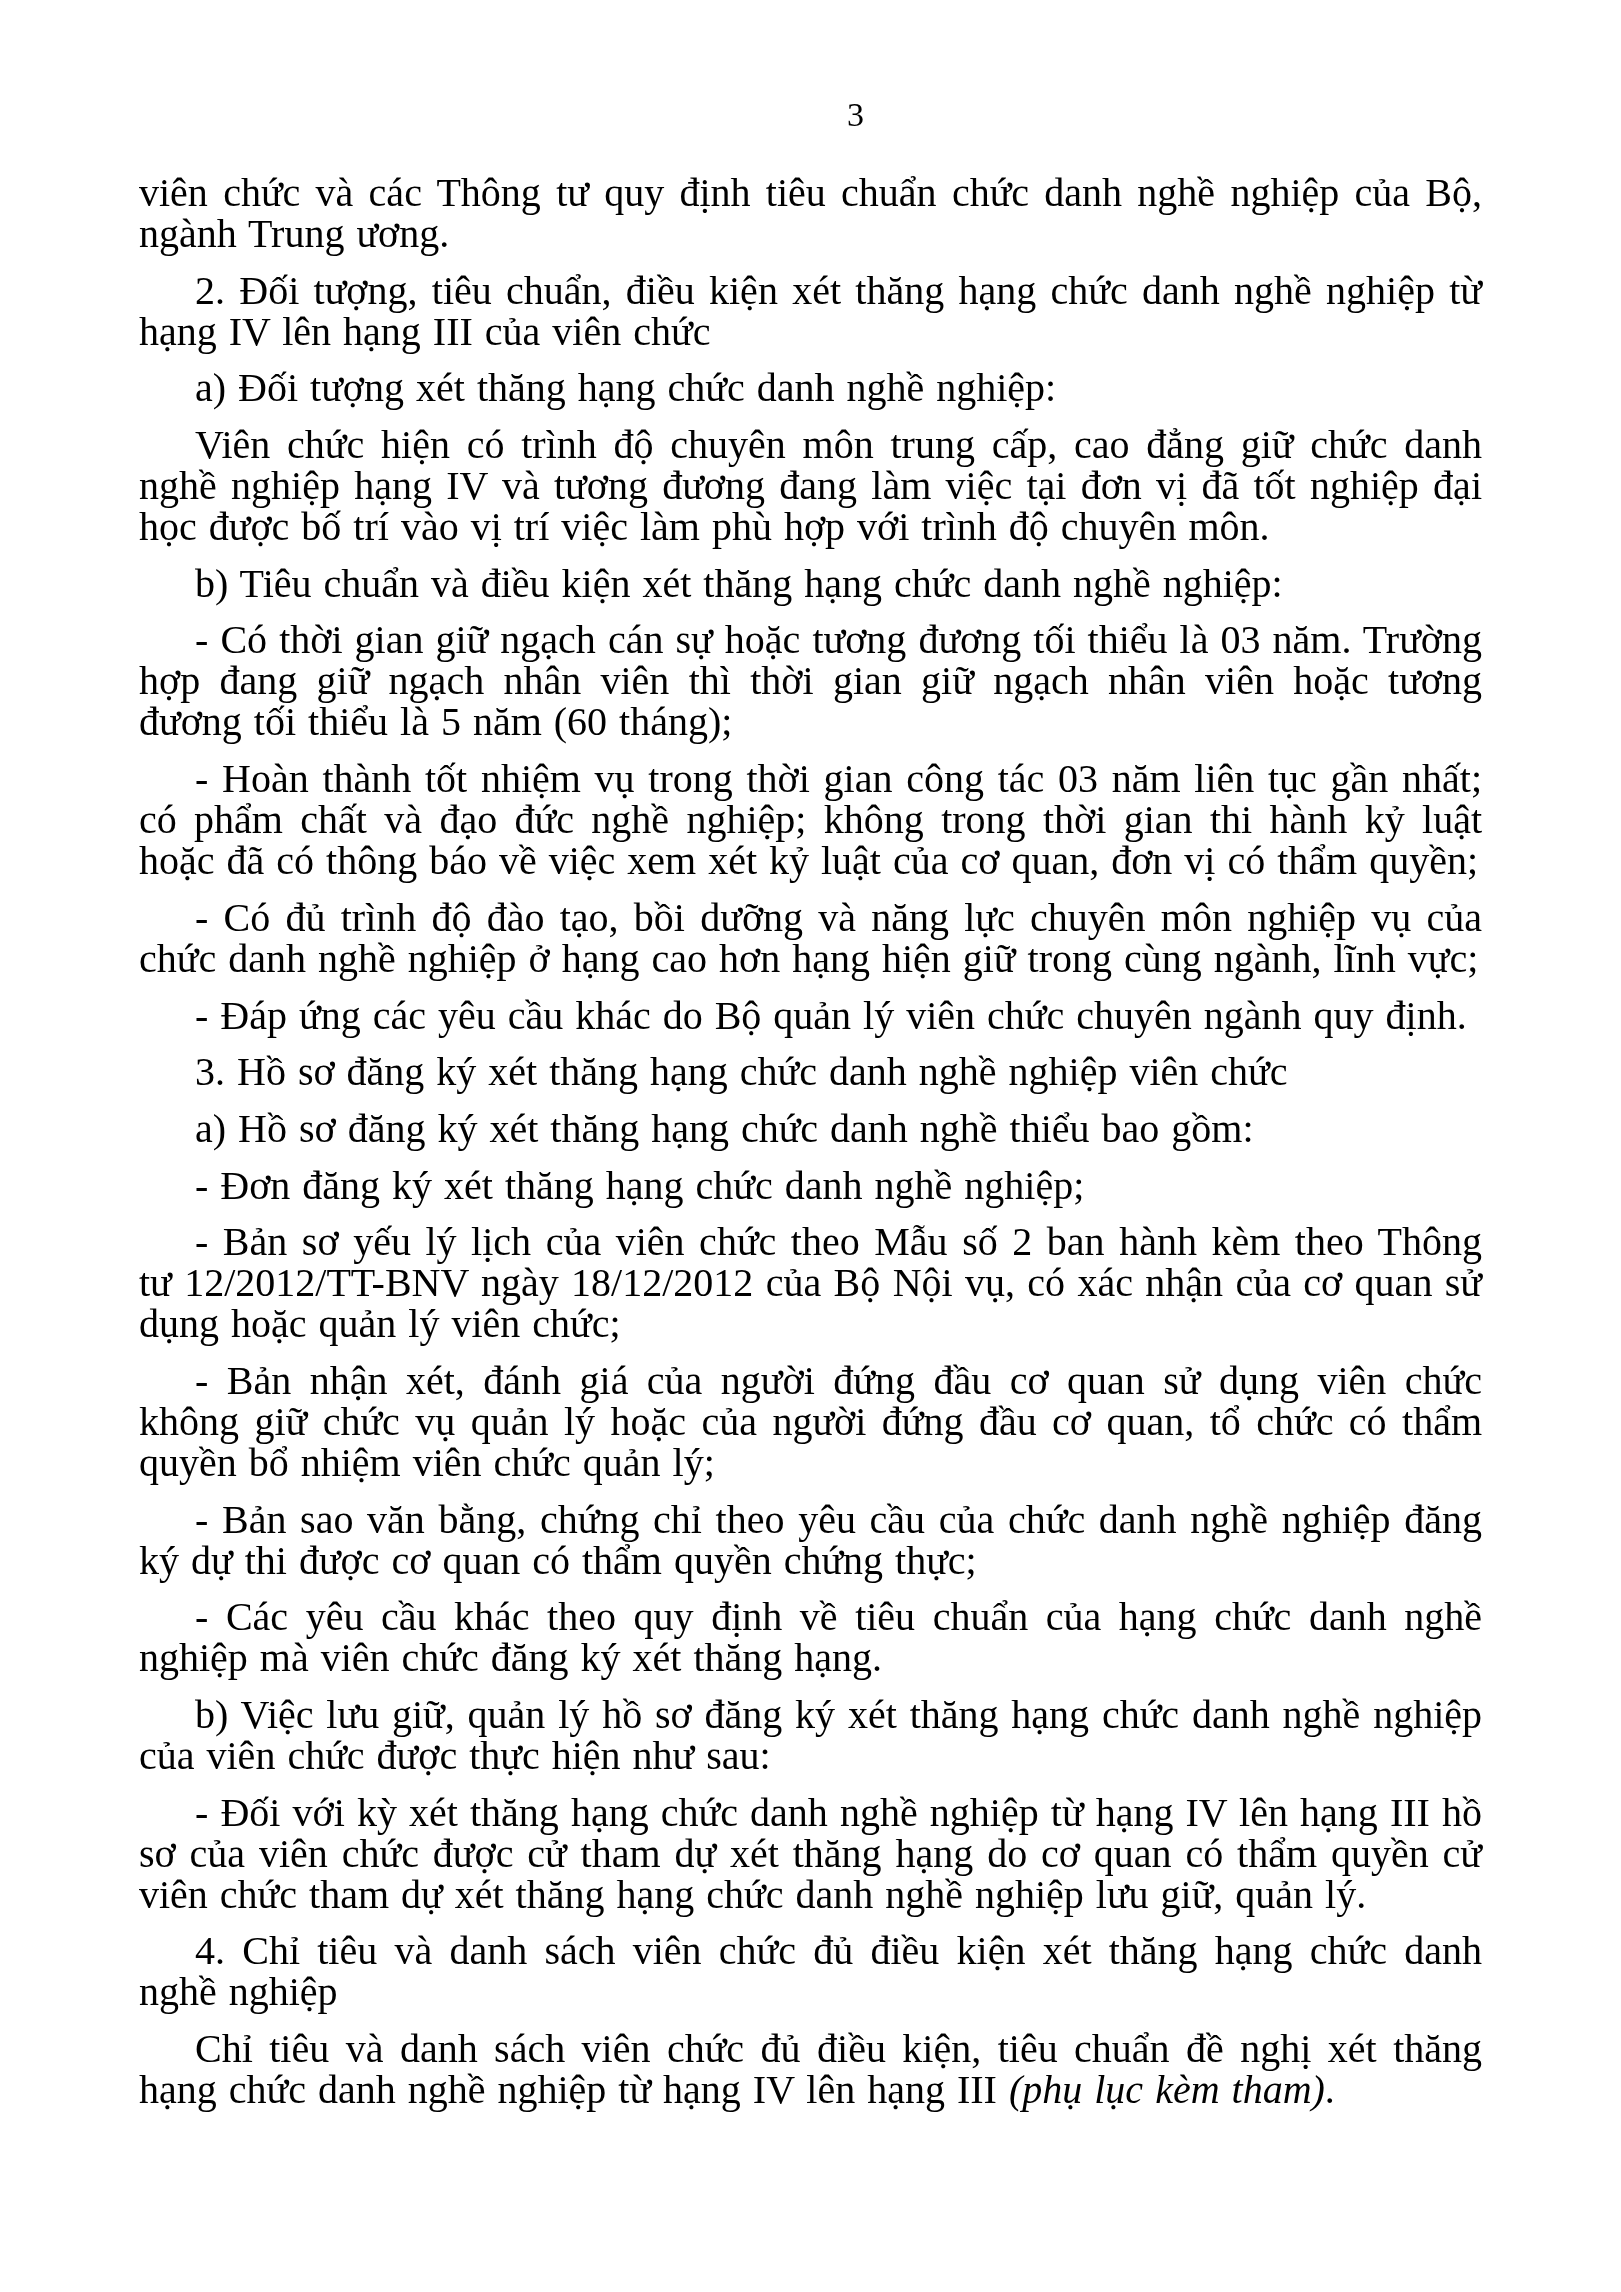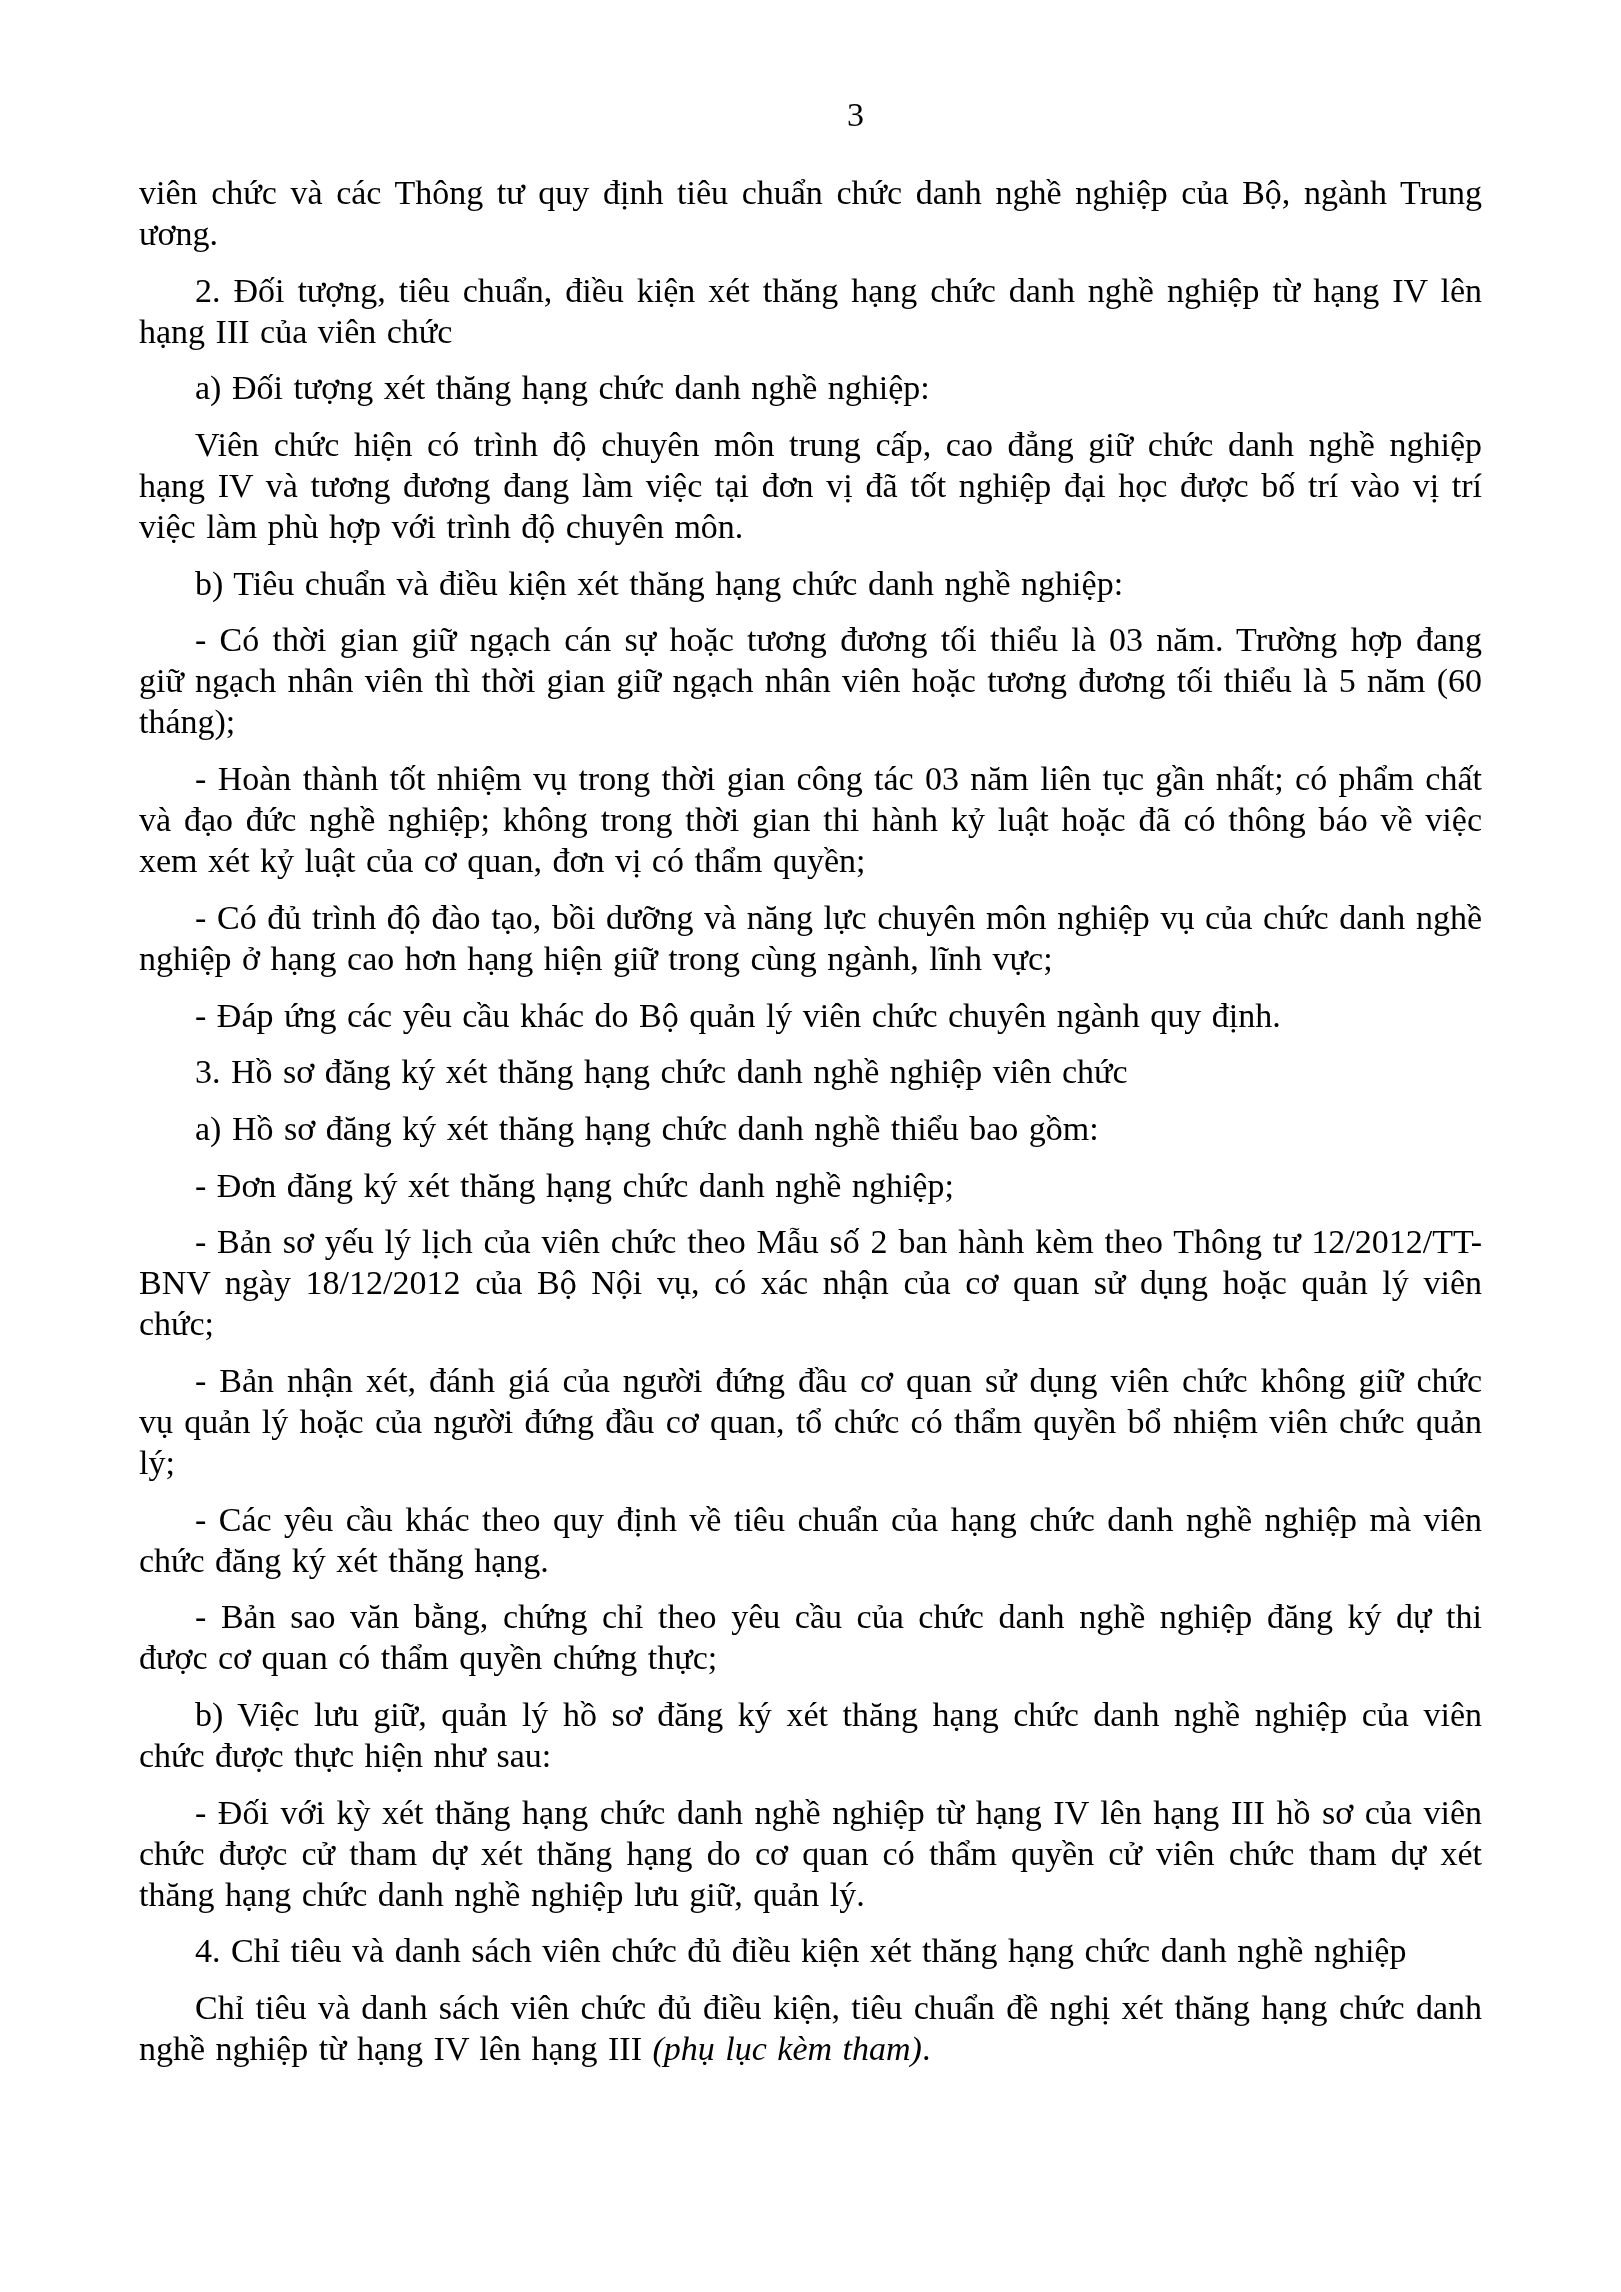--- a/index.html
+++ b/index.html
@@ -18,21 +18,21 @@
   .page-number {
     position: relative;
     left: 45px;
     text-align: center;
     font-size: 34px;
     line-height: 41px;
     margin-bottom: 37px;
   }
   .doc-body p {
     margin: 0 0 15.7px 0;
-    font-size: 34px;
+    font-size: 40px;
     line-height: 41px;
     text-align: justify;
     text-indent: 56px;
     word-spacing: 2px;
   }
   .doc-body p.noindent { text-indent: 0; }
   .doc-body p.heading  { font-weight: normal; }
   .doc-body span.italic { font-style: italic; }
 </style>
 </head>
@@ -48,21 +48,21 @@
       <p class="body">b) Tiêu chuẩn và điều kiện xét thăng hạng chức danh nghề nghiệp:</p>
       <p class="body">- Có thời gian giữ ngạch cán sự hoặc tương đương tối thiểu là 03 năm. Trường hợp đang giữ ngạch nhân viên thì thời gian giữ ngạch nhân viên hoặc tương đương tối thiểu là 5 năm (60 tháng);</p>
       <p class="body">- Hoàn thành tốt nhiệm vụ trong thời gian công tác 03 năm liên tục gần nhất; có phẩm chất và đạo đức nghề nghiệp; không trong thời gian thi hành kỷ luật hoặc đã có thông báo về việc xem xét kỷ luật của cơ quan, đơn vị có thẩm quyền;</p>
       <p class="body">- Có đủ trình độ đào tạo, bồi dưỡng và năng lực chuyên môn nghiệp vụ của chức danh nghề nghiệp ở hạng cao hơn hạng hiện giữ trong cùng ngành, lĩnh vực;</p>
       <p class="body">- Đáp ứng các yêu cầu khác do Bộ quản lý viên chức chuyên ngành quy định.</p>
       <p class="heading">3. Hồ sơ đăng ký xét thăng hạng chức danh nghề nghiệp viên chức</p>
       <p class="body">a) Hồ sơ đăng ký xét thăng hạng chức danh nghề thiểu bao gồm:</p>
       <p class="body">- Đơn đăng ký xét thăng hạng chức danh nghề nghiệp;</p>
       <p class="body">- Bản sơ yếu lý lịch của viên chức theo Mẫu số 2 ban hành kèm theo Thông tư 12/2012/TT-BNV ngày 18/12/2012 của Bộ Nội vụ, có xác nhận của cơ quan sử dụng hoặc quản lý viên chức;</p>
       <p class="body">- Bản nhận xét, đánh giá của người đứng đầu cơ quan sử dụng viên chức không giữ chức vụ quản lý hoặc của người đứng đầu cơ quan, tổ chức có thẩm quyền bổ nhiệm viên chức quản lý;</p>
+      <p class="body">- Bản sao văn bằng, chứng chỉ theo yêu cầu của chức danh nghề nghiệp đăng ký dự thi được cơ quan có thẩm quyền chứng thực;</p>
       <p class="body">- Các yêu cầu khác theo quy định về tiêu chuẩn của hạng chức danh nghề nghiệp mà viên chức đăng ký xét thăng hạng.</p>
-      <p class="body">- Bản sao văn bằng, chứng chỉ theo yêu cầu của chức danh nghề nghiệp đăng ký dự thi được cơ quan có thẩm quyền chứng thực;</p>
       <p class="body">b) Việc lưu giữ, quản lý hồ sơ đăng ký xét thăng hạng chức danh nghề nghiệp của viên chức được thực hiện như sau:</p>
       <p class="body">- Đối với kỳ xét thăng hạng chức danh nghề nghiệp từ hạng IV lên hạng III hồ sơ của viên chức được cử tham dự xét thăng hạng do cơ quan có thẩm quyền cử viên chức tham dự xét thăng hạng chức danh nghề nghiệp lưu giữ, quản lý.</p>
       <p class="heading">4. Chỉ tiêu và danh sách viên chức đủ điều kiện xét thăng hạng chức danh nghề nghiệp</p>
       <p class="body"><span>Chỉ tiêu và danh sách viên chức đủ điều kiện, tiêu chuẩn đề nghị xét thăng hạng chức danh nghề nghiệp từ hạng IV lên hạng III </span><span class="italic">(phụ lục kèm tham)</span><span>.</span></p>
     </div>
 </div>
 
 
 </body></html>

